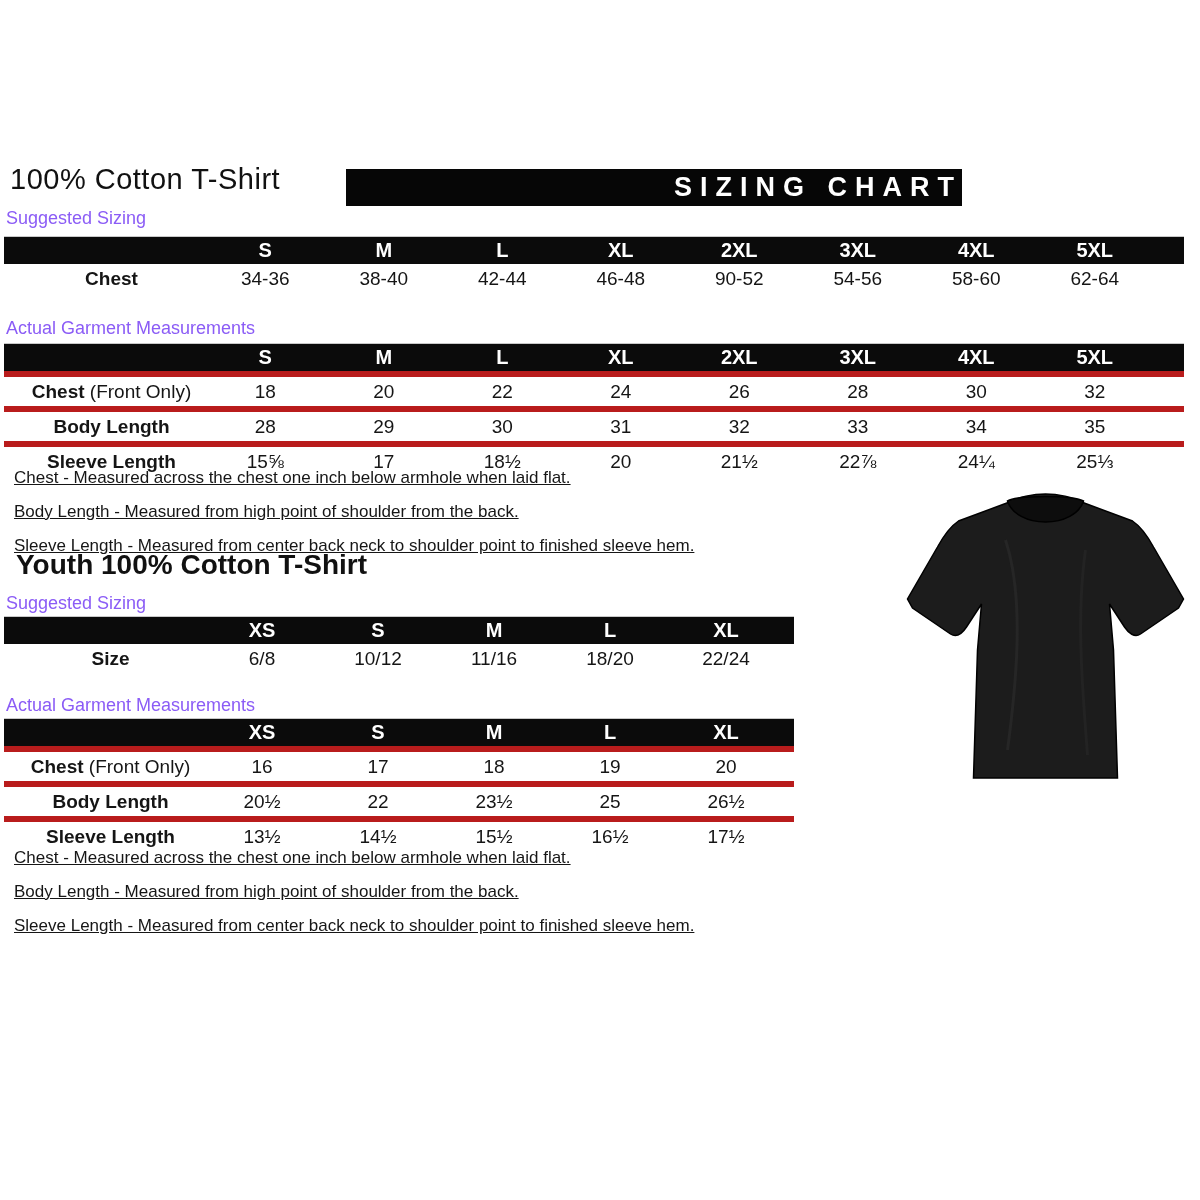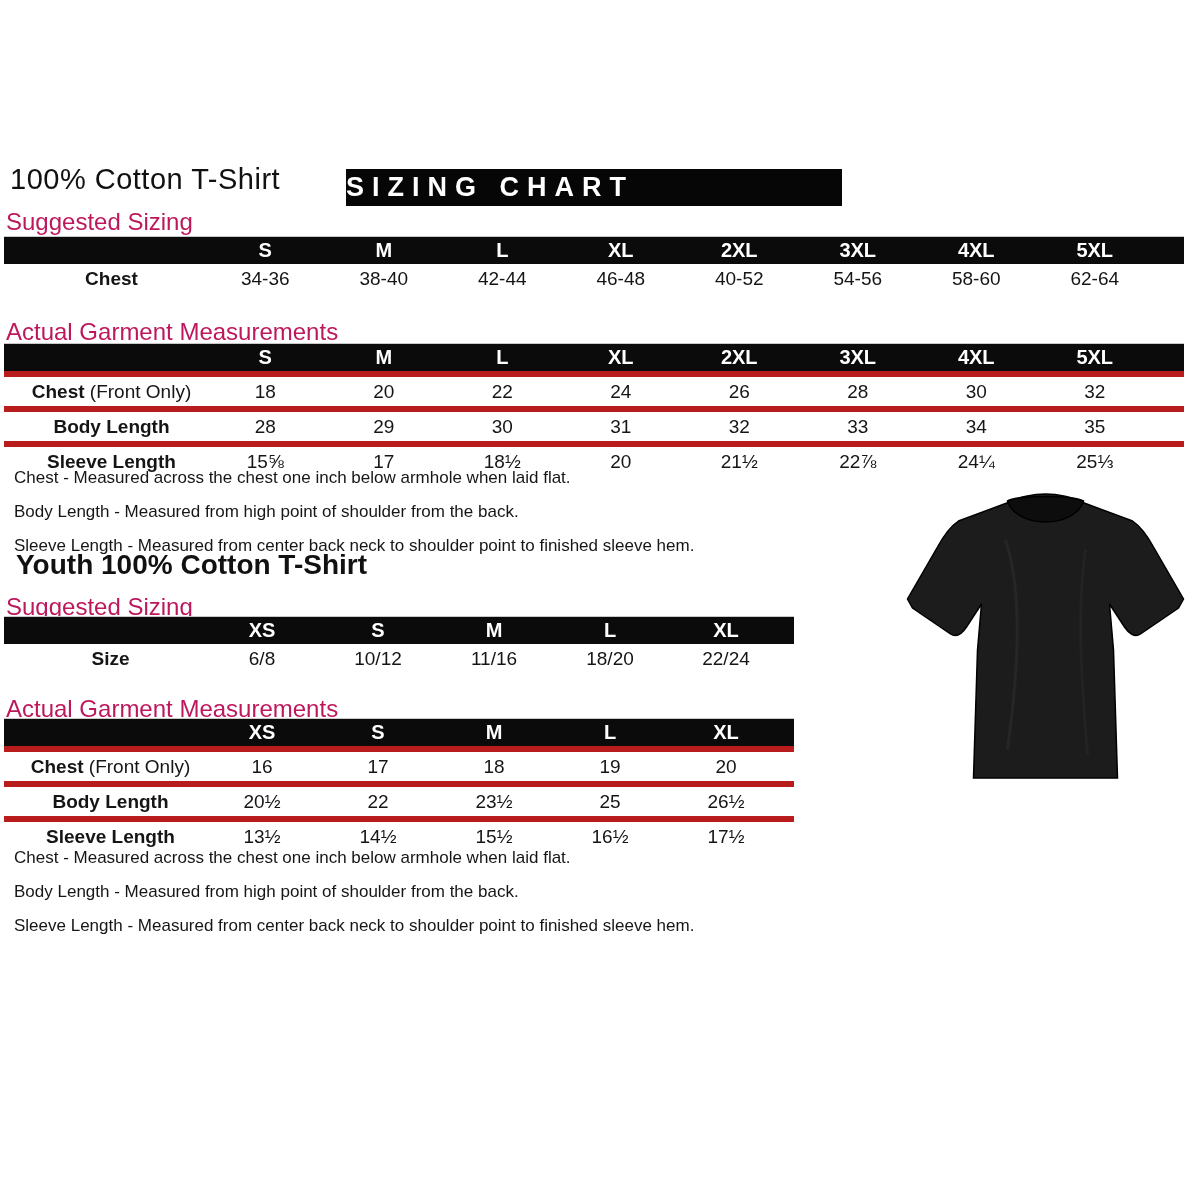--- a/index.html
+++ b/index.html
@@ -5,39 +5,39 @@
   html,body { margin:0; padding:0; }
   body {
     width:1200px; height:1200px; background:#ffffff; position:relative;
     font-family:"Liberation Sans", sans-serif; color:#111;
     overflow:hidden;
   }
   .abs { position:absolute; }
 
   .main-title { left:10px; top:163px; font-size:29px; font-weight:400; letter-spacing:0.5px; }
   .banner {
-    left:346px; top:169px; width:496px; height:37px; background:#060606;
-    color:#fff; display:flex; align-items:center; justify-content:flex-start;
+    left:346px; top:169px; width:616px; height:37px; background:#060606;
+    color:#fff; display:flex; align-items:center; justify-content:flex-end;
     font-size:27px; font-weight:bold; letter-spacing:8px;
   }
-  .section-label { font-size:24px; color:#be185d; }
+  .section-label { font-size:18px; color:#8b5cf6; }
   .youth-title { left:16px; top:549px; font-size:28px; font-weight:bold; }
 
   table { border-collapse:collapse; table-layout:fixed; border-top:1px solid #c9c9c9; }
   thead th {
     background:#0b0b0b; color:#ffffff; font-size:20px; font-weight:bold;
     text-align:center; height:27px; padding:0;
   }
   tbody td { font-size:19px; text-align:center; height:29px; padding:0; color:#151515; }
   td.rowlabel { text-align:center; padding-left:13px; font-weight:bold; white-space:nowrap; }
   td.rowlabel .note { font-weight:400; }
   table.measure tbody tr td { border-top:6px solid #b91c1c; }
 
   .notes { font-size:17px; line-height:34px; color:#161616; }
-  .notes div { white-space:nowrap; }
+  .notes div { white-space:nowrap;text-decoration:underline; }
 </style>
 </head>
 <body>
 
 <div class="abs main-title">100% Cotton T-Shirt</div>
 <div class="abs banner">
   <span>SIZING CHART</span>
 </div>
 
 <div class="abs section-label" style="left:6px; top:208px;">Suggested Sizing</div>
@@ -69,21 +69,21 @@
       <th></th>
     </tr>
   </thead>
   <tbody>
     <tr style="height:30px;">
       <td class="rowlabel">Chest</td>
       <td>34-36</td>
       <td>38-40</td>
       <td>42-44</td>
       <td>46-48</td>
-      <td>40-52</td>
+      <td>90-52</td>
       <td>54-56</td>
       <td>58-60</td>
       <td>62-64</td>
       <td></td>
     </tr>
   </tbody>
 </table>
 
 <div class="abs section-label" style="left:6px; top:318px;">Actual Garment Measurements</div>
 

